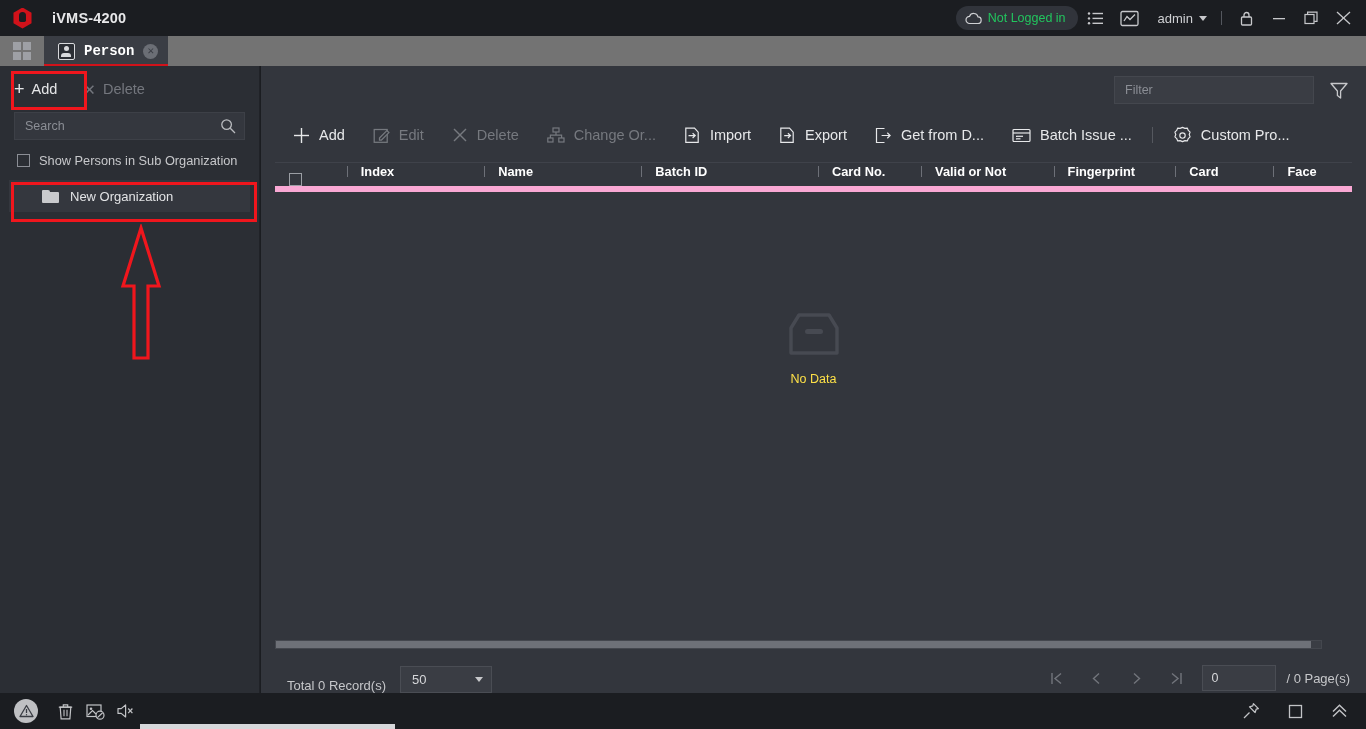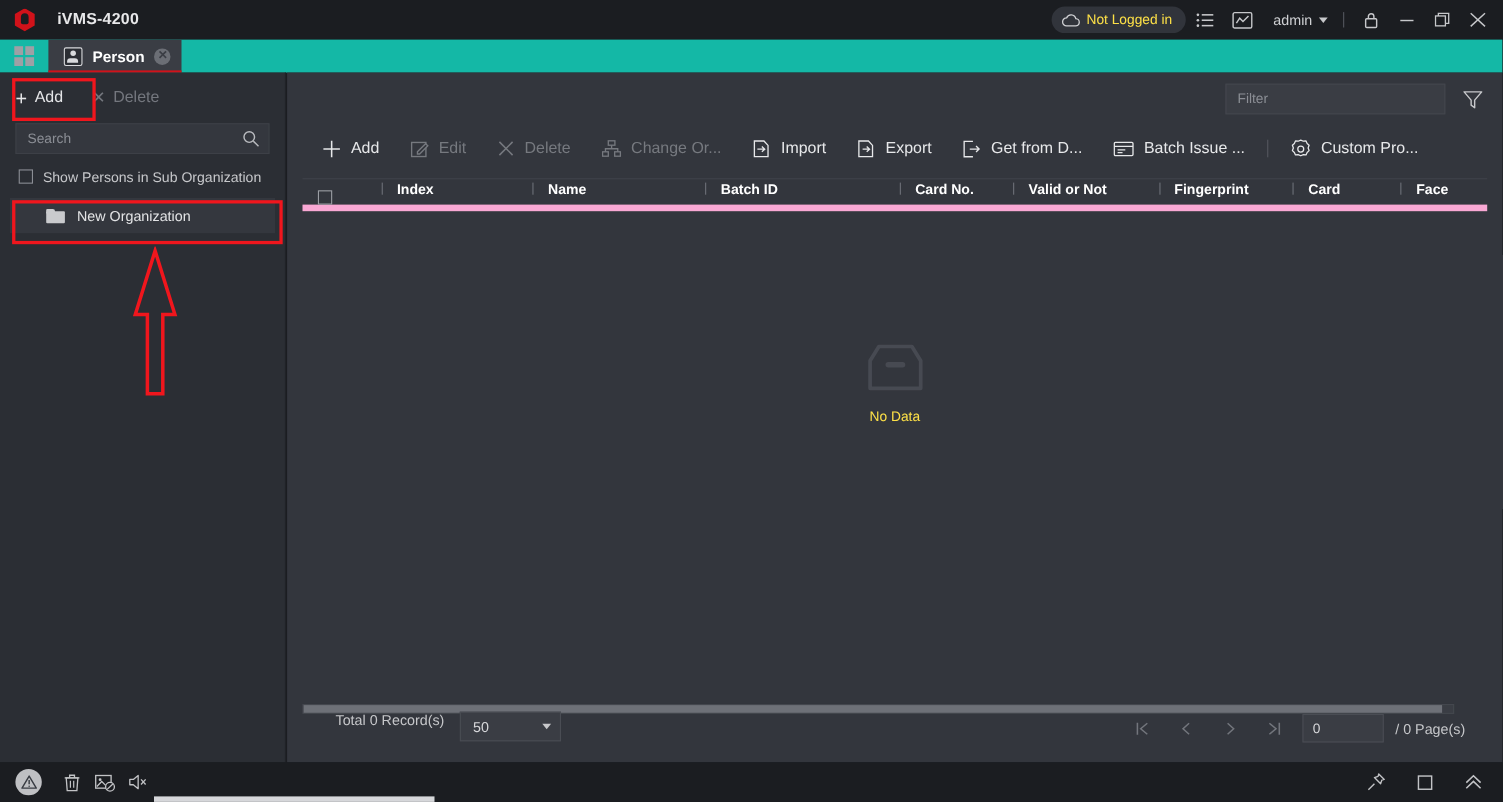--- a/index.html
+++ b/index.html
@@ -26,35 +26,35 @@
   .logo-mark .inner {
     position: absolute; left: 7px; top: 4px; width: 7px; height: 10px;
     background: #1b1d21; border-radius: 4px 4px 2px 2px;
   }
   .app-title { color: #e8e8ea; font-size: 14.5px; font-weight: bold; letter-spacing: .2px; }
 
   .tb-right { margin-left: auto; display: flex; align-items: center; padding-right: 8px; gap: 2px; }
   .cloud-pill {
     display: flex; align-items: center; gap: 6px; height: 24px;
     background: #31343b; border-radius: 12px; padding: 0 12px 0 9px;
-    color: #fde047; font-size: 12.5px; cursor: default;
+    color: #22c55e; font-size: 12.5px; cursor: default;
   }
   .tb-ic {
     width: 32px; height: 30px; display: flex; align-items: center; justify-content: center;
     color: #c7c8cb; cursor: default;
   }
   .tb-user { display: flex; align-items: center; gap: 6px; color: #cfd0d3; font-size: 13px; padding: 0 6px 0 10px; }
   .caret { width: 0; height: 0; border-left: 4.5px solid transparent; border-right: 4.5px solid transparent; border-top: 5px solid #c7c8cb; }
   .tb-div { width: 1px; height: 14px; background: #54575e; margin: 0 6px; }
   .win-btn { width: 30px; height: 30px; display: flex; align-items: center; justify-content: center; color: #c7c8cb; }
 
   
   .tabbar {
     position: absolute; left: 0; top: 36px; width: 1366px; height: 30px;
-    background: #14b8a6; display: flex; align-items: flex-end;
+    background: #737373; display: flex; align-items: flex-end; font-family: Liberation Mono, monospace;
   }
   .grid-btn {
     width: 44px; height: 30px; display: flex; align-items: center; justify-content: center;
   }
   .grid-icon { display: grid; grid-template-columns: 8px 8px; grid-template-rows: 8px 8px; gap: 2px; }
   .grid-icon i { display: block; background: #9ea0a5; }
   .tab {
     position: relative; display: flex; align-items: center; gap: 9px;
     height: 30px; padding: 0 10px 0 14px; background: #3a3d44;
   }
@@ -133,21 +133,21 @@
   .th .vsep { width: 1px; height: 11px; background: #6d7078; margin-right: 13px; }
   .th-chk { width: 13px; height: 13px; border: 1px solid #9b9ea4; margin-left: 14px; }
 
   .tbl-body { position: relative; height: 406px; }
   .nodata { position: absolute; left: 0; right: 0; top: 120px; display: flex; flex-direction: column; align-items: center; gap: 14px; }
   .nodata-label { color: #fde047; font-size: 12.5px; }
 
   .hscroll-track { position: absolute; left: 14px; right: 44px; bottom: 44px; height: 9px; background: #3a3d44; border: 1px solid #44474e; }
   .hscroll-thumb { position: absolute; left: 0; top: 0; height: 7px; width: 99%; background: #6e7178; }
 
-  .pager { position: absolute; left: 0; right: 0; bottom: 0; height: 46px; display: flex; align-items: flex-start; padding: 0 28px; }
+  .pager { position: absolute; left: 0; right: 0; bottom: 0; height: 46px; display: flex; align-items: flex-end; padding: 0 10px; }
   .total-label { color: #c6c7ca; font-size: 13px; margin-left: 16px; }
   .page-size {
     margin-left: 14px; width: 92px; height: 27px; background: #3a3d44; border: 1px solid #4a4d54;
     display: flex; align-items: center; justify-content: space-between; padding: 0 8px 0 11px;
     color: #d6d7da; font-size: 13px;
   }
   .pg-right { margin-left: auto; display: flex; align-items: center; gap: 0; }
   .pg-btn { width: 40px; height: 30px; display: flex; align-items: center; justify-content: center; color: #72757c; font-size: 14px; }
   .pg-input {
     width: 74px; height: 26px; background: #3a3d44; border: 1px solid #4a4d54;

